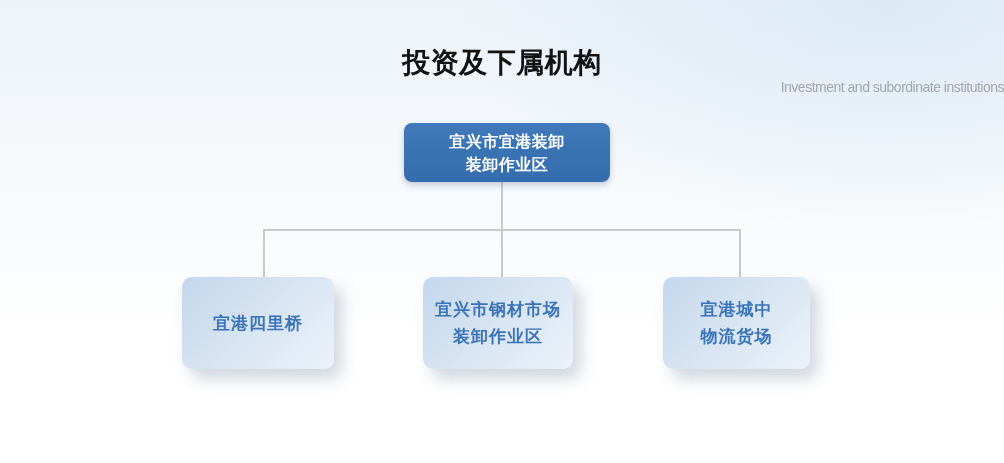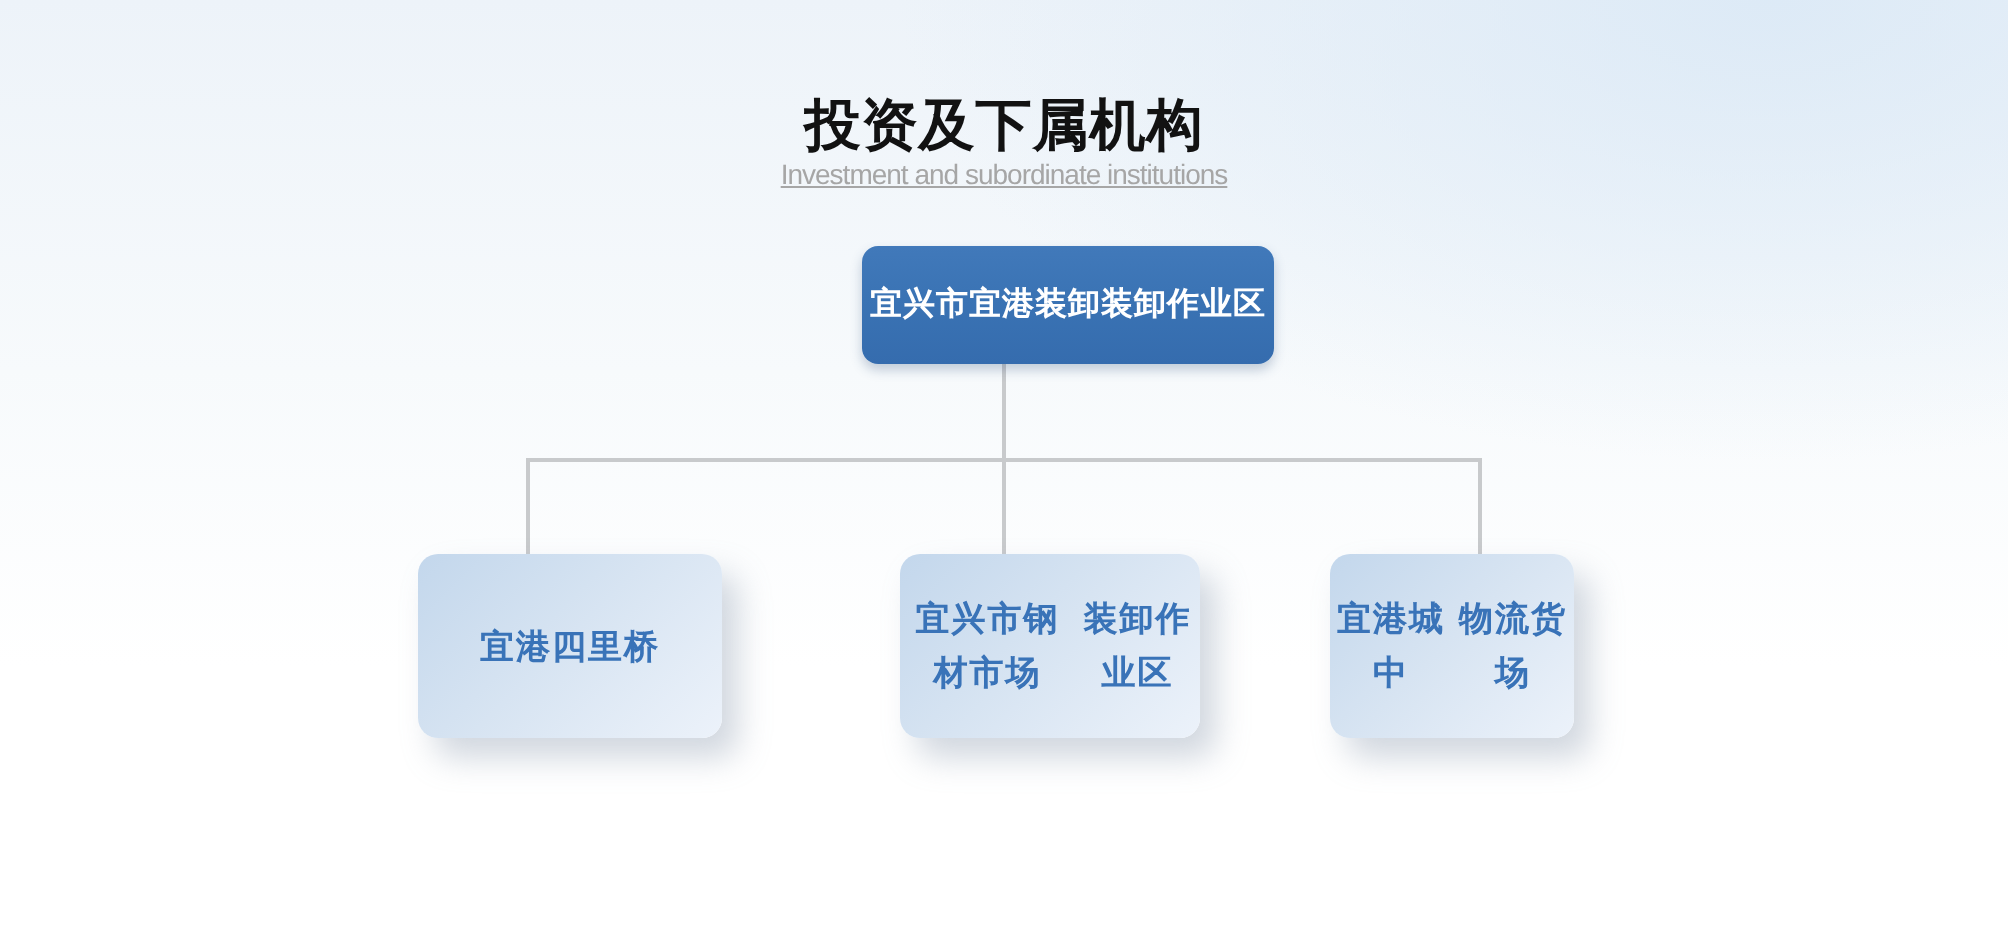--- a/index.html
+++ b/index.html
@@ -25,35 +25,33 @@
     font-size: 28px;
     font-weight: bold;
     letter-spacing: 0.5px;
     color: #121212;
   }
   .page-subtitle {
     position: absolute;
     top: 79px;
     left: 0;
     width: 100%;
-    text-align: center;
+    text-align: right;
     font-size: 14px;
     letter-spacing: -0.5px;
     color: #a6a6a6;
-    text-decoration: underline;
   }
   .node {
     position: absolute;
     display: flex;
-    flex-direction: row;
+    flex-direction: column;
     align-items: center;
     justify-content: center;
     text-align: center;
     box-sizing: border-box;
-    margin-left: 27px;
   }
   .node-root {
     left: 404px;
     top: 123px;
     width: 206px;
     height: 59px;
     border-radius: 8px;
     background: linear-gradient(180deg, #4179ba 0%, #3a73b4 45%, #356cae 100%);
     box-shadow: 0 3px 6px rgba(52, 84, 126, 0.28);
     color: #ffffff;
@@ -69,21 +67,21 @@
     background: linear-gradient(135deg, #c3d7ec 0%, #d7e4f2 48%, #ecf2fa 100%);
     box-shadow: 8px 10px 16px rgba(146, 160, 179, 0.42);
     color: #3973b8;
     font-size: 17px;
     font-weight: bold;
     letter-spacing: 1px;
     line-height: 27px;
   }
   .node-child-1 { left: 182px; width: 152px; gap: 22px; }
   .node-child-2 { left: 423px; width: 150px; }
-  .node-child-3 { left: 638px; width: 122px; text-align: center; }
+  .node-child-3 { left: 663px; width: 147px; text-align: center; }
   .connector {
     position: absolute;
     background: #c8cacc;
   }
   .conn-stem  { left: 501px; top: 182px; width: 2px; height: 49px; }
   .conn-hbar  { left: 263px; top: 229px; width: 478px; height: 2px; }
   .conn-drop1 { left: 263px; top: 229px; width: 2px; height: 48px; }
   .conn-drop2 { left: 501px; top: 229px; width: 2px; height: 48px; }
   .conn-drop3 { left: 739px; top: 229px; width: 2px; height: 48px; }
 </style>

